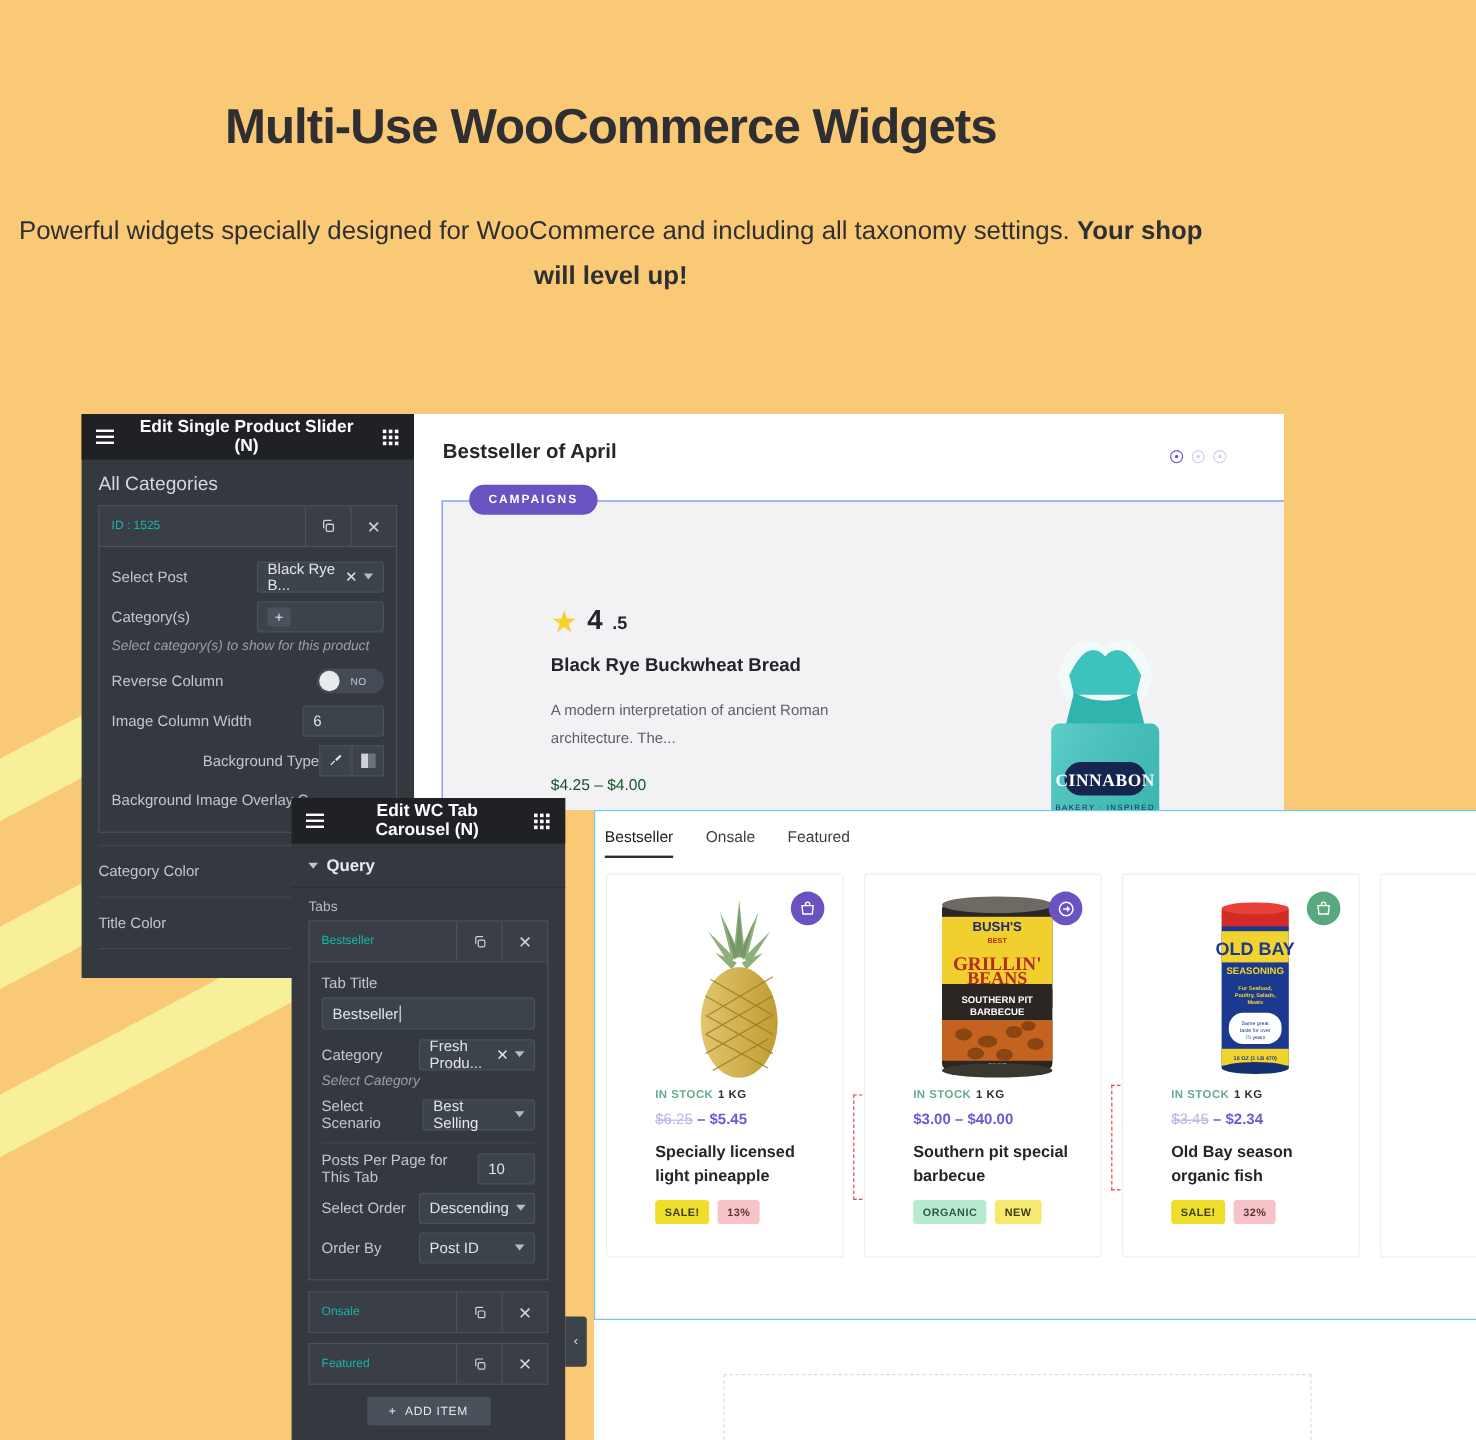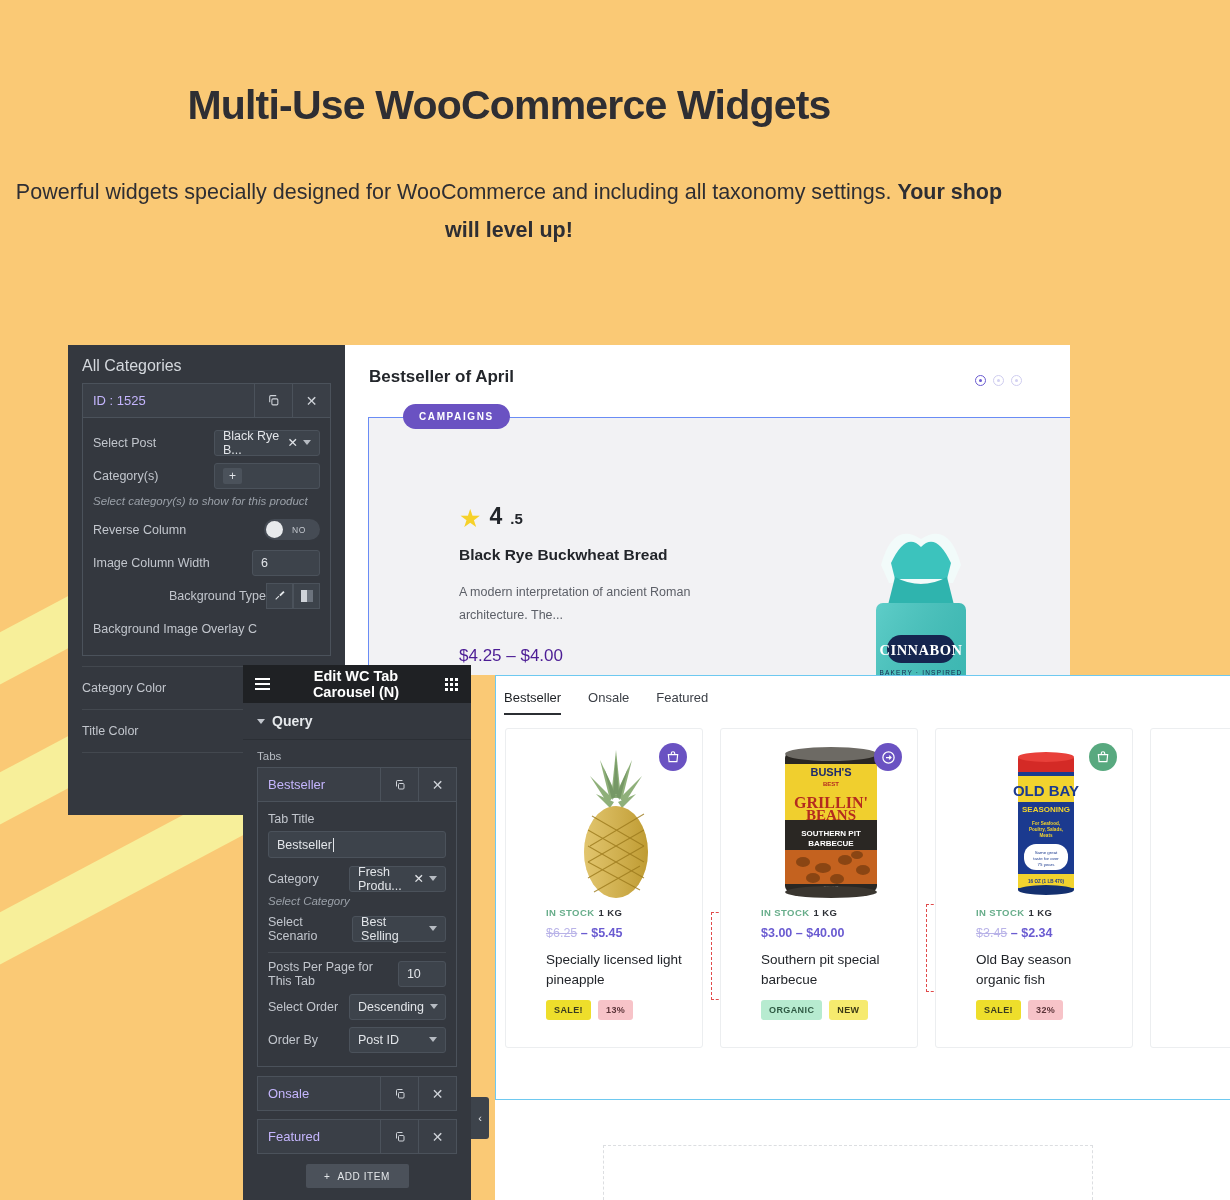--- a/index.html
+++ b/index.html
@@ -84,21 +84,21 @@
            border-right: 4px solid transparent; border-top: 5px solid #b6bbc2; }
 
   
   #panel1 { left: 68px; top: 345px; width: 277px; height: 470px; }
   #panel1 .body { padding: 0; }
   .p1-allcat { padding: 12px 14px 8px; font-size: 16px; color: #d4d8dd; }
   .item-head {
     margin: 0 14px; display: flex; align-items: stretch;
     border: 1px solid #4b525b; height: 35px; background: #3a3f47;
   }
-  .item-head .nm { flex: 1; display: flex; align-items: center; padding: 0 10px; font-size: 13px; color: #c4b5fd; }
+  .item-head .nm { flex: 1; display: flex; align-items: center; padding: 0 10px; font-size: 10px; color: #14b8a6; }
   .item-head .bt { width: 38px; border-left: 1px solid #4b525b; display: flex; align-items: center; justify-content: center; color: #cfd3d9; font-size: 14px; }
   .item-body { margin: 0 14px; border: 1px solid #4b525b; border-top: none; padding: 8px 10px 10px; }
 
   .toggle { width: 56px; height: 21px; border-radius: 11px; background: #454b54; position: relative; display: flex; align-items: center; }
   .toggle .knob { width: 17px; height: 17px; border-radius: 50%; background: #e8eaed; margin-left: 2px; }
   .toggle .txt { font-size: 8.5px; color: #c2c6cd; margin-left: 9px; letter-spacing: .5px; }
 
   .bgtype { display: flex; }
   .bgtype s { width: 27px; height: 26px; border: 1px solid #4b525b; display: flex; align-items: center; justify-content: center; background: #3d434b; }
   .sep-row { border-top: 1px solid #43484f; }
@@ -133,31 +133,31 @@
   .pv-dots { position: absolute; right: 48px; top: 30px; display: flex; gap: 7px; }
   .pv-dots s { width: 11px; height: 11px; border-radius: 50%; border: 1.5px solid #cfcdf0; display: flex; align-items: center; justify-content: center; }
   .pv-dots s i { width: 3px; height: 3px; border-radius: 50%; background: #d3d1f2; display: block; }
   .pv-dots s.on { border-color: #6a5bd1; }
   .pv-dots s.on i { background: #6a5bd1; }
   .pv-frame {
     position: absolute; left: 28px; top: 72px; right: -10px; bottom: -40px;
     border: 1.5px solid #6a8cf5; background: #f2f2f4;
   }
   .pv-badge {
-    position: absolute; left: 34px; top: -14px;
+    position: absolute; left: 22px; top: -14px;
     background: #6a52c2; color: #fff; border-radius: 14px;
     padding: 7px 16px; font-size: 10px; font-weight: bold; letter-spacing: 1.6px;
   }
   .pv-rating { position: absolute; left: 90px; top: 85px; display: flex; align-items: baseline; gap: 8px; }
   .pv-star { color: #f6d129; font-size: 25px; line-height: 1; position: relative; top: 3px; }
   .pv-rate-n { font-size: 23px; font-weight: bold; color: #22252a; }
   .pv-rate-d { font-size: 15px; font-weight: bold; color: #22252a; }
   .pv-name { position: absolute; left: 90px; top: 128px; font-size: 15.5px; font-weight: bold; color: #22252a; }
   .pv-desc { position: absolute; left: 90px; top: 163px; font-size: 12.5px; line-height: 1.85; color: #5d6068; width: 270px; }
-  .pv-price { position: absolute; left: 90px; top: 228px; font-size: 17px; color: #4c1d95; }
+  .pv-price { position: absolute; left: 90px; top: 228px; font-size: 13px; color: #14532d; }
   .pv-img { position: absolute; left: 452px; top: 95px; width: 200px; }
 
   
   #preview2 {
     position: absolute; left: 495px; top: 675px; width: 735px; height: 425px;
     background: #fff; border-top: 1.5px solid #6ec9f0; border-bottom: 1.5px solid #6ec9f0;
     border-left: 1.5px solid #6ec9f0;
     overflow: hidden;
   }
   .wc-tabs { display: flex; gap: 27px; padding: 14px 10px 0 8px; }
@@ -172,21 +172,21 @@
   .card-ic {
     position: absolute; right: 15px; top: 14px; width: 28px; height: 28px;
     border-radius: 50%; display: flex; align-items: center; justify-content: center;
   }
   .card-body { padding: 0 16px; }
   .stock { font-size: 9.5px; font-weight: bold; letter-spacing: .4px; }
   .stock .in { color: #67ad8a; }
   .stock .kg { color: #2d3037; margin-left: 4px; }
   .prices { margin-top: 8px; font-size: 12.5px; color: #6a5bd1; font-weight: bold; }
   .prices .old { color: #b9b3e8; text-decoration: line-through; font-weight: normal; }
-  .ptitle { margin-top: 10px; font-size: 13.5px; font-weight: normal; color: #22252a; line-height: 1.45; }
+  .ptitle { margin-top: 10px; font-size: 13.5px; font-weight: bold; color: #22252a; line-height: 1.45; }
   .tags { margin-top: 11px; display: flex; gap: 7px; }
   .tag { font-size: 9px; font-weight: bold; letter-spacing: .4px; padding: 5px 8px; border-radius: 3px; }
   .t-sale { background: #eede2b; color: #3a3a20; }
   .t-pct { background: #f7c3c8; color: #5b3338; }
   .t-org { background: #b7ebd0; color: #2f5a44; }
   .t-new { background: #f6ea6e; color: #3d3a14; }
   .discount-ribbon {
     position: absolute; right: -30px; top: 184px; width: 22px; height: 88px;
     border: 1px dashed #e04a4a; color: #e04a4a;
     font-size: 7.5px; font-weight: bold; letter-spacing: .7px;
@@ -461,20 +461,41 @@
     </div>
 
     <div class="card-wrap">
       <div class="card"></div>
     </div>
 
   </div>
 </div>
 
 <div class="panel" id="panel1">
+  <div class="panel-bar">
+    <div class="ham">
+        <s></s>
+        <s></s>
+        <s></s>
+      </div>
+    <div class="ttl">Edit Single Product Slider (N)</div>
+    <div class="grid-ic">
+        <u>
+          <s></s>
+          <s></s>
+          <s></s>
+          <s></s>
+          <s></s>
+          <s></s>
+          <s></s>
+          <s></s>
+          <s></s>
+        </u>
+      </div>
+  </div>
   <div class="body">
     <div class="p1-allcat">All Categories</div>
 
     <div class="item-head">
       <div class="nm">ID : 1525</div>
       <div class="bt">
         <svg width="13" height="13" viewBox="0 0 24 24" fill="none" stroke="#cfd3d9" stroke-width="2">
           <rect x="9" y="9" width="11" height="11" rx="2"></rect>
             <path d="M5 15V5a2 2 0 012-2h10"></path>
         </svg>

